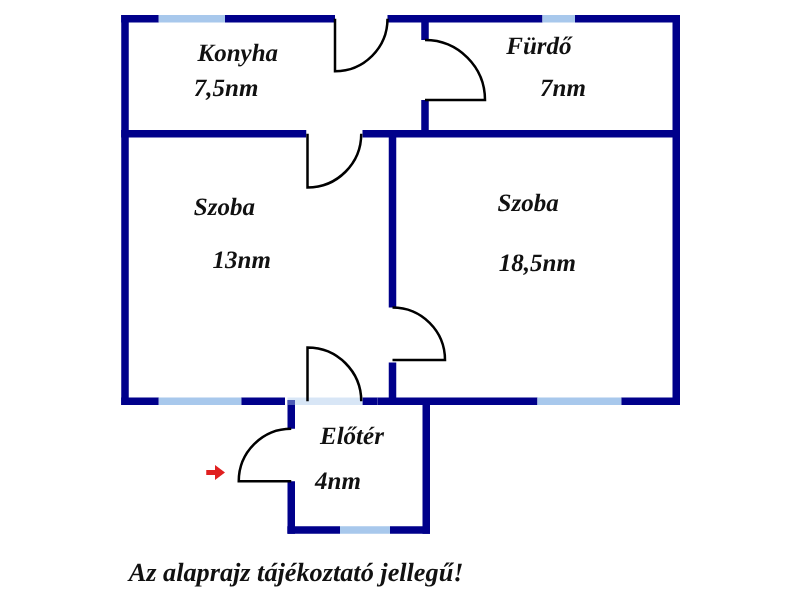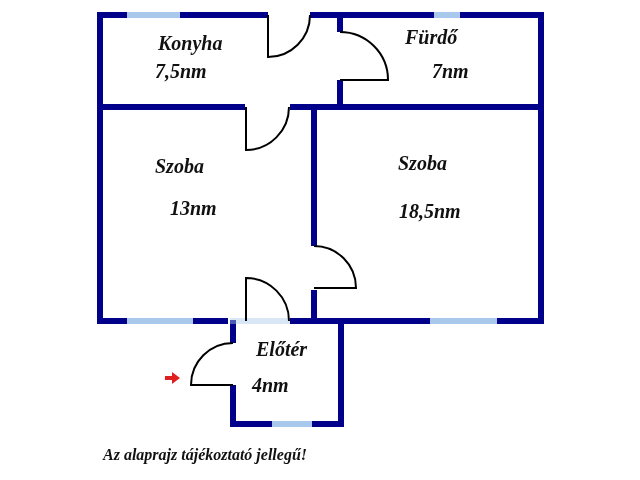--- a/index.html
+++ b/index.html
@@ -1,19 +1,19 @@
 <!DOCTYPE html>
 <html><head>
   <meta charset="utf-8">
   <style>
     html, body { margin:0; padding:0; background:#ffffff; }
     body { width:640px; height:480px; position:relative; overflow:hidden; font-family:"Liberation Serif", serif; }
     svg { position:absolute; left:0; top:0; }
     .label { position:absolute; font-family:"Liberation Serif", serif; font-style:italic; font-weight:bold; color:#111; font-size:20px; line-height:20px; white-space:nowrap;text-align:right; }
-    .note { position:absolute; font-family:"Liberation Serif", serif; font-style:italic; font-weight:bold; color:#111; font-size:16px; white-space:nowrap; }
+    .note { position:absolute; font-family:"Liberation Serif", serif; font-style:italic; font-weight:bold; color:#111; font-size:21px; white-space:nowrap; }
   </style>
 </head>
 <body>
 
 <svg width="640" height="480" viewBox="0 0 640 480">
   <g fill="#00008b">
 
     <rect x="97" y="12" width="30" height="6"></rect>
     <rect x="180" y="12" width="88" height="6"></rect>
     <rect x="310" y="12" width="124" height="6"></rect>

